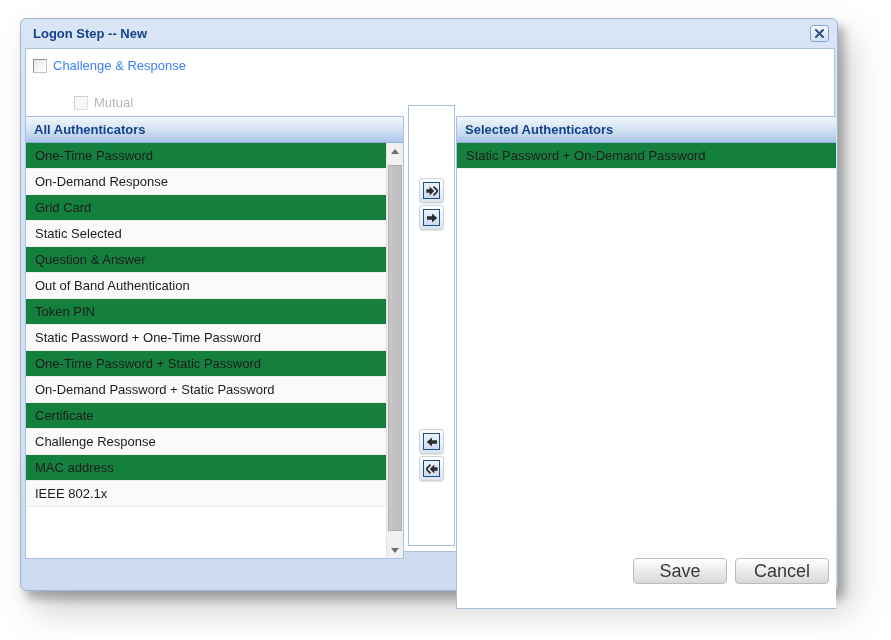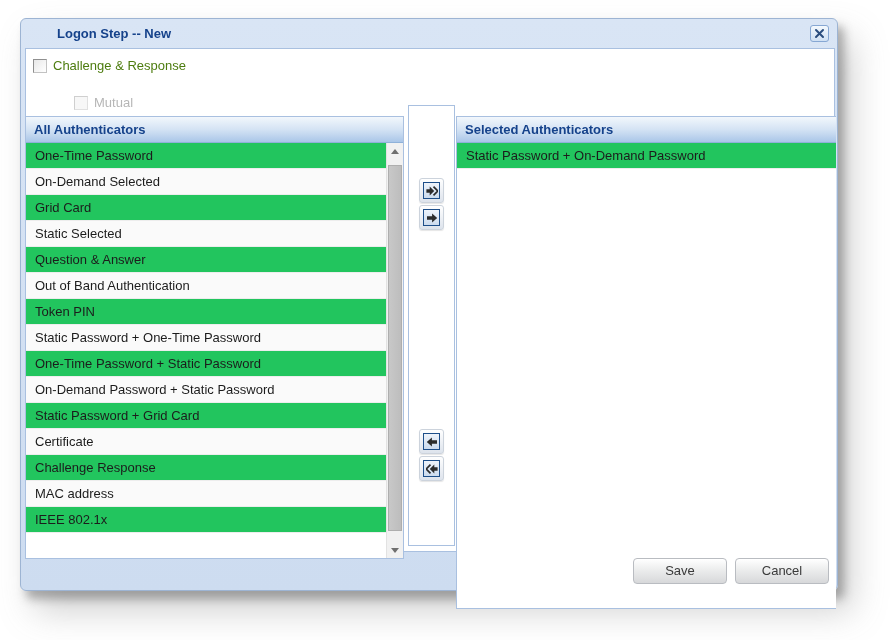--- a/index.html
+++ b/index.html
@@ -7,21 +7,21 @@
               font-family:"Liberation Sans", sans-serif; }
 
   .dialog {
     position:absolute; left:20px; top:18px; width:818px; height:573px;
     background:linear-gradient(#d9e5f5,#cddcf0);
     border:1px solid #9db4d3; border-radius:6px;
     box-shadow:6px 8px 10px rgba(90,90,90,.45), 14px 20px 34px rgba(120,120,120,.35);
   }
 
   
-  .titlebar { position:absolute; left:0; top:0; right:0; height:29px;margin-left:24px; }
+  .titlebar { position:absolute; left:0; top:0; right:0; height:29px; }
   .title { position:absolute; left:12px; top:7px; font-size:13px; font-weight:bold; color:#15428b; }
   .close-btn {
     position:absolute; right:8px; top:6px; width:19px; height:17px;
     border:1px solid #86a7d3; border-radius:3px;
     background:linear-gradient(#f4f9fe,#cfe0f3);
     display:flex; align-items:center; justify-content:center; cursor:pointer;
   }
 
   
   .content {
@@ -32,38 +32,38 @@
   
   .cb-row { position:absolute; display:flex; align-items:center; }
   .cb-row1 { left:7px; top:9px; }
   .cb-row2 { left:48px; top:46px; }
   .checkbox {
     width:14px; height:14px; margin-right:6px;
     background:linear-gradient(135deg,#e8e8e8,#ffffff);
     border:1px solid; border-color:#8f8f8f #c2c2c2 #c2c2c2 #8f8f8f;
   }
   .checkbox.disabled { border-color:#cfcfcf #e0e0e0 #e0e0e0 #cfcfcf; background:#f7f7f7; }
-  .cb-label { font-size:13px; color:#4d7c0f; }
+  .cb-label { font-size:13px; color:#3b82f6; }
   .cb-label.disabled { color:#b6b6b6; }
 
   
   .panel { position:absolute; background:#ffffff; border:1px solid #a9c0e0;margin-top:6px; }
   .left-panel  { left:-1px; top:61px; width:379px; height:443px; }
   .right-panel { left:430px; top:61px; width:380px; height:493px; border-right:none; }
   .panel-header {
     height:26px; line-height:25px; padding-left:8px;
     font-size:13px; font-weight:bold; color:#15428b;
     background:linear-gradient(#f2f7fc, #d4e3f4 50%, #aac6e8);
     border-bottom:1px solid #8fb1d9;
   }
   .list { position:absolute; left:0; top:26px; right:0; bottom:0; overflow:hidden; }
   .list.with-scroll { right:17px; }
   .list-row {
     height:26px; line-height:25px; padding-left:9px; font-size:13px; color:#1c1c1c;
-    border-bottom:1px solid #ededed; background:#22c55e; cursor:default; white-space:nowrap;
+    border-bottom:1px solid #ededed; background:#15803d; cursor:default; white-space:nowrap;
   }
   .list-row:nth-child(even) { background:#fafafa; }
 
   
   .scrollbar {
     position:absolute; top:26px; right:0; bottom:0; width:17px;
     background:#f1f1f1; border-left:1px solid #e2e2e2;
   }
   .sb-btn { position:absolute; left:0; width:16px; height:16px; display:flex; align-items:center; justify-content:center; }
   .sb-up { top:0; } .sb-down { bottom:0; }
@@ -90,21 +90,21 @@
     display:flex; align-items:center; justify-content:center;
   }
   .xfer1 { top:72px; } .xfer2 { top:99px; } .xfer3 { top:323px; } .xfer4 { top:350px; }
   .flip { transform:scaleX(-1); }
 
   
   .btn {
     position:absolute; top:539px; width:94px; height:26px;
     border:1px solid #b9bcc1; border-radius:4px;
     background:linear-gradient(#ffffff,#eceded 45%,#d7d8da);
-    font-size:13px; color:#3a3a3a; text-align:center; line-height:24px; cursor:pointer;
+    font-size:18px; color:#3a3a3a; text-align:center; line-height:24px; cursor:pointer;
     box-shadow:0 1px 0 rgba(255,255,255,.7) inset;
   }
   .btn-save { left:612px; }
   .btn-cancel { left:714px; }
 </style>
 </head>
 <body>
 
 <svg width="0" height="0" style="position:absolute">
   <defs>
@@ -137,30 +137,29 @@
     </div>
     <div class="cb-row cb-row2">
       <div class="checkbox disabled"></div>
       <span class="cb-label disabled">Mutual</span>
     </div>
 
     <div class="panel left-panel">
       <div class="panel-header">All Authenticators</div>
       <div class="list with-scroll" id="all-list">
           <div class="list-row">One-Time Password</div>
-          <div class="list-row">On-Demand Selected</div>
+          <div class="list-row">On-Demand Response</div>
           <div class="list-row">Grid Card</div>
           <div class="list-row">Static Selected</div>
           <div class="list-row">Question &amp; Answer</div>
           <div class="list-row">Out of Band Authentication</div>
           <div class="list-row">Token PIN</div>
           <div class="list-row">Static Password + One-Time Password</div>
           <div class="list-row">One-Time Password + Static Password</div>
           <div class="list-row">On-Demand Password + Static Password</div>
-          <div class="list-row">Static Password + Grid Card</div>
           <div class="list-row">Certificate</div>
           <div class="list-row">Challenge Response</div>
           <div class="list-row">MAC address</div>
           <div class="list-row">IEEE 802.1x</div>
         </div>
       <div class="scrollbar">
         <div class="sb-btn sb-up">
           <div class="tri-up"></div>
         </div>
         <div class="sb-thumb"></div>

